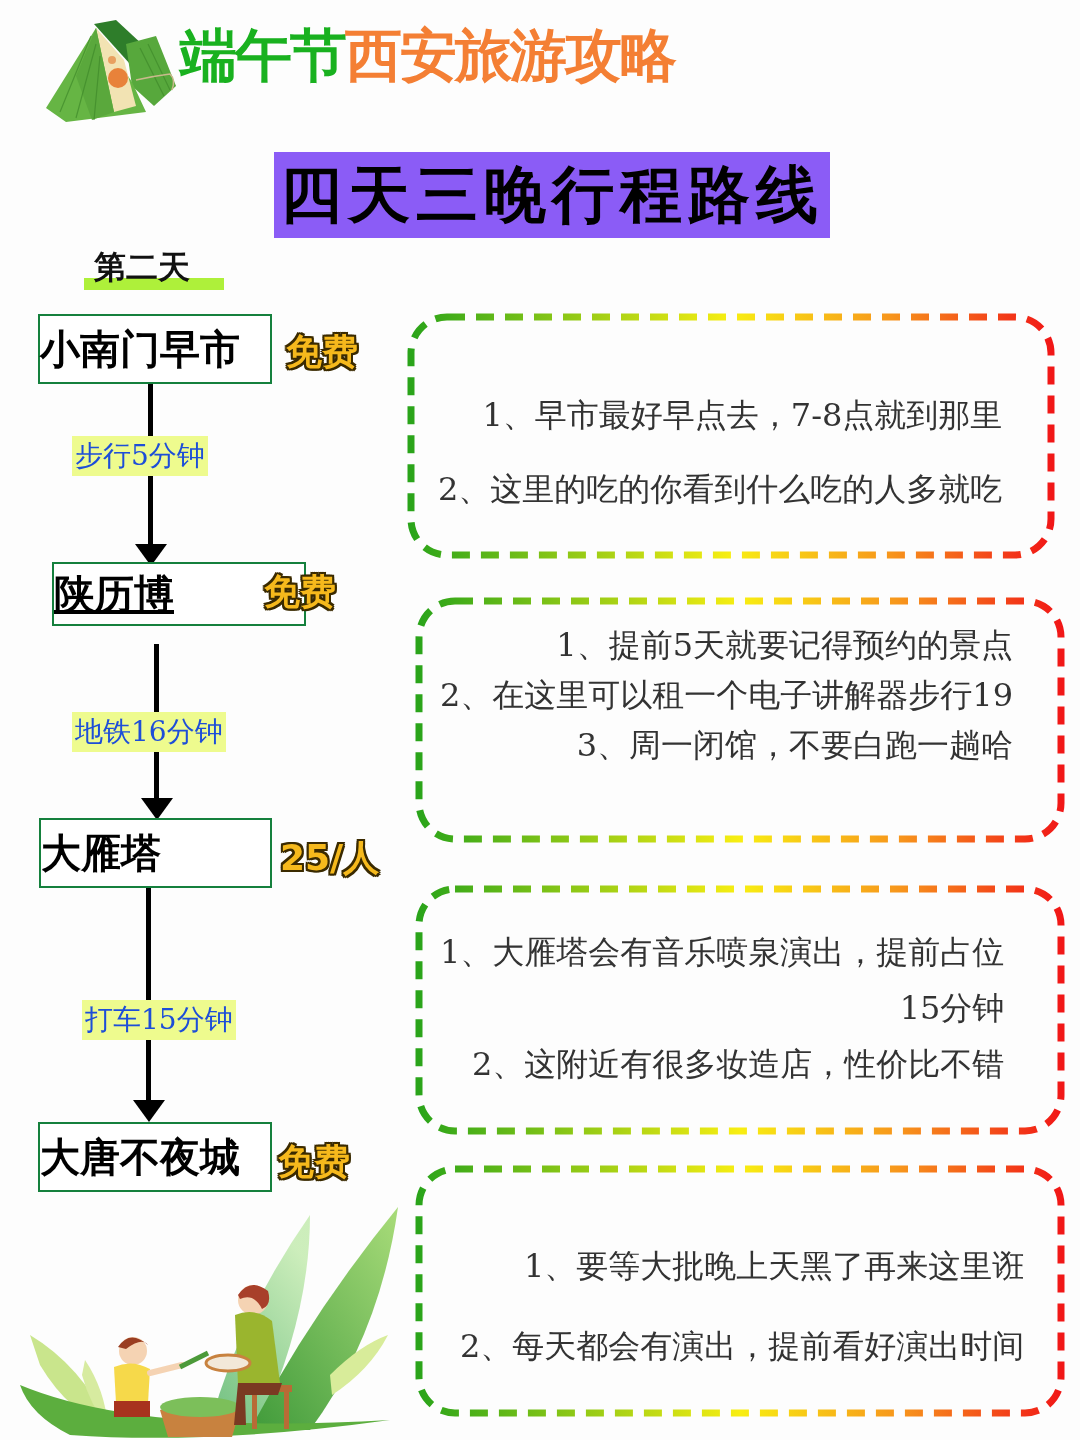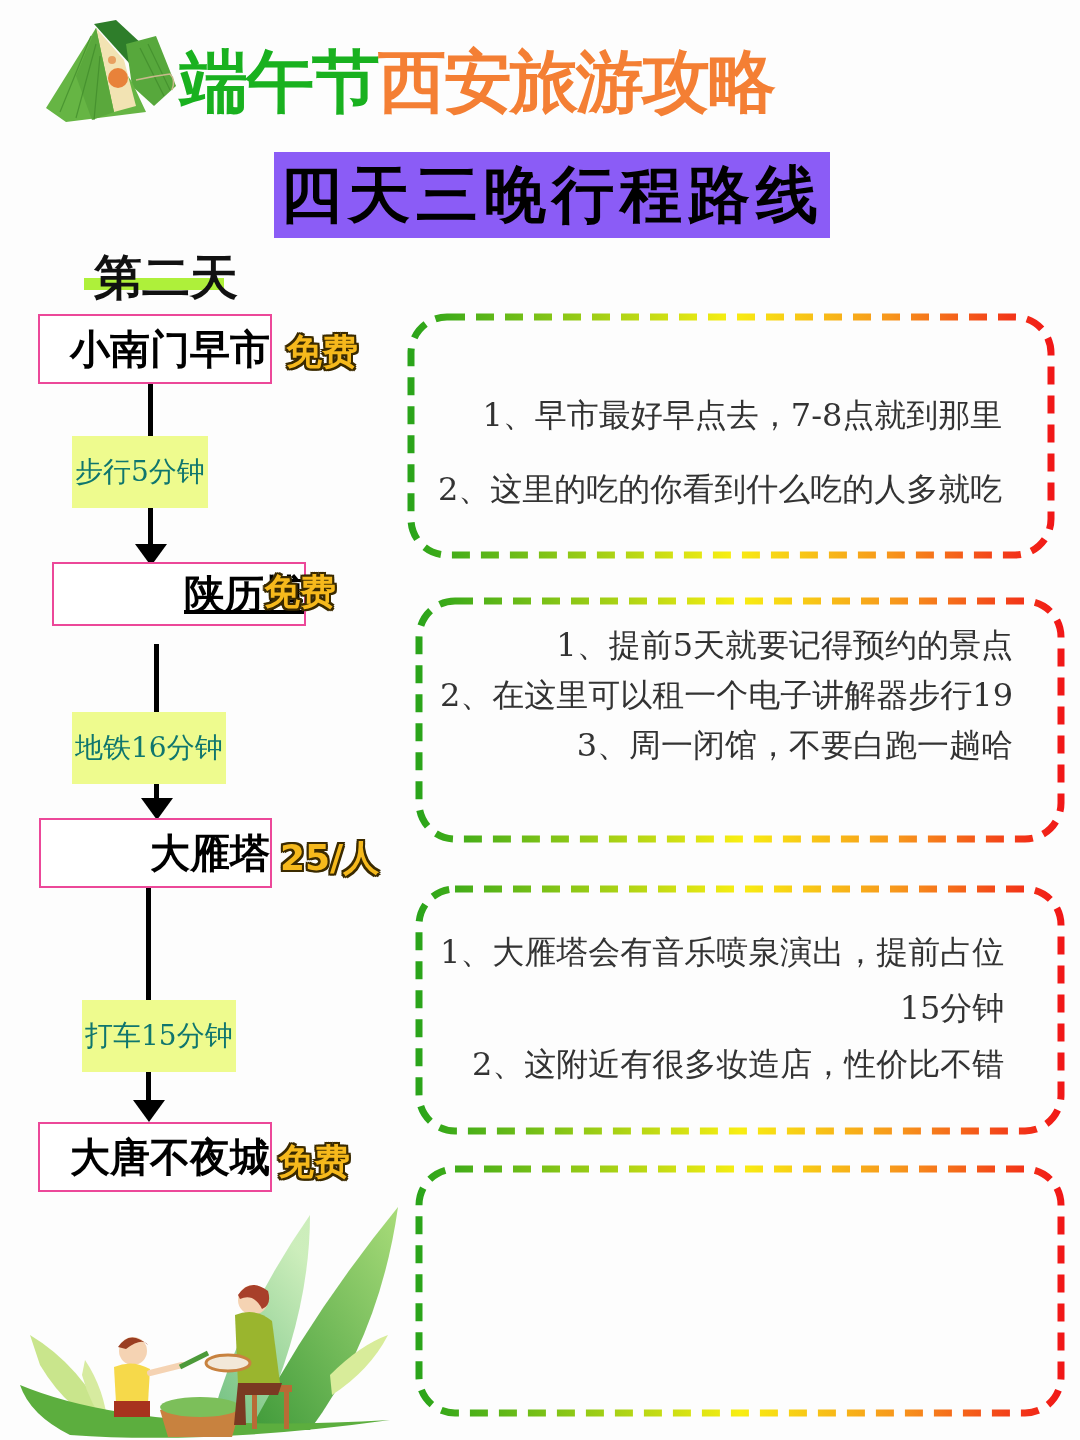--- a/index.html
+++ b/index.html
@@ -1,39 +1,39 @@
 <!DOCTYPE html>
 <html><head>
 <meta charset="utf-8">
 <style>
   html,body{margin:0;padding:0;background:#fdfdfd;}
   body{width:1080px;height:1440px;position:relative;overflow:hidden;
        font-family:"DejaVu Sans","Liberation Sans",sans-serif;color:#111;}
   .abs{position:absolute;}
   
   .zongzi{left:36px;top:16px;width:150px;height:110px;}
-  .title{left:180px;top:18px;height:110px;display:flex;align-items:flex-end;
-         font-family:"DejaVu Serif","Liberation Serif",serif;font-size:68px;font-weight:bold;
+  .title{left:180px;top:18px;height:110px;display:flex;align-items:flex-start;
+         font-family:"DejaVu Serif","Liberation Serif",serif;font-size:57px;font-weight:bold;
          letter-spacing:-2px;white-space:nowrap;}
   .title .g{color:#19b11f;}
   .title .o{color:#f47f34;}
   .subtitle{left:274px;top:152px;width:556px;height:86px;background:#8b5cf6;
             display:flex;align-items:center;justify-content:center;
             font-size:62px;font-weight:bold;letter-spacing:6px;color:#000;white-space:nowrap;}
-  .day{left:94px;top:246px;font-size:48px;font-weight:bold;color:#111;z-index:2;white-space:nowrap;}
+  .day{left:94px;top:246px;font-size:32px;font-weight:bold;color:#111;z-index:2;white-space:nowrap;}
   .day-bar{left:84px;top:278px;width:140px;height:12px;background:#aef03a;}
   
-  .node{border:2px solid #ec4899;background:#fff;display:flex;align-items:center;justify-content:flex-end;
+  .node{border:2px solid #15803d;background:#fff;display:flex;align-items:center;justify-content:flex-start;
         font-size:40px;font-weight:bold;color:#000;white-space:nowrap;box-sizing:border-box;}
   .badge{font-size:36px;font-weight:bold;color:#f6b91c;white-space:nowrap;
          text-shadow:-2px -2px 0 #3a2a00,2px -2px 0 #3a2a00,-2px 2px 0 #3a2a00,2px 2px 0 #3a2a00,0 2px 0 #3a2a00,2px 0 0 #3a2a00,-2px 0 0 #3a2a00,0 -2px 0 #3a2a00;}
   .vline{width:5px;background:#000;}
   .arrowhead{width:0;height:0;border-left:16px solid transparent;border-right:16px solid transparent;border-top:22px solid #000;}
   .transit{background:#eefb8e;font-family:"DejaVu Serif","Liberation Serif",serif;
-           font-size:28px;color:#0f766e;padding:16px 3px;white-space:nowrap;line-height:40px;}
+           font-size:28px;color:#1d4ed8;padding:0 3px;white-space:nowrap;line-height:40px;}
   
   .panel{position:absolute;}
   .panel svg{position:absolute;left:0;top:0;overflow:visible;}
   .panel .txt{position:absolute;font-family:"DejaVu Serif","Liberation Serif",serif;
               font-size:32px;color:#333;line-height:50px;text-align:right;}
   .panel .txt div{white-space:nowrap;}
   .illus{left:10px;top:1195px;width:400px;height:245px;}
 </style>
 </head>
 <body>
@@ -134,20 +134,24 @@
     <div>1、大雁塔会有音乐喷泉演出，提前占位</div>
     <div>15分钟</div>
     <div>2、这附近有很多妆造店，性价比不错</div>
   </div>
 </div>
 
 <div class="panel" style="left:416px;top:1166px;width:648px;height:250px;">
   <svg width="648" height="250">
       <rect x="3" y="3" width="642" height="244" rx="36" fill="none" stroke="url(#dashGrad)" stroke-width="7" stroke-dasharray="18 11"></rect>
     </svg>
+  <div class="txt" style="left:44px;top:60px;line-height:80px;">
+    <div>1、要等大批晚上天黑了再来这里诳</div>
+    <div>2、每天都会有演出，提前看好演出时间</div>
+  </div>
 </div>
 
 <div class="abs illus">
   <svg width="400" height="245" viewBox="0 0 400 245">
     <defs>
       <linearGradient id="leafA" x1="0" y1="1" x2="1" y2="0">
         <stop offset="0" stop-color="#3f9a3a"></stop>
           <stop offset="1" stop-color="#a9dc7a"></stop>
       </linearGradient>
       <linearGradient id="leafB" x1="0" y1="1" x2="0.6" y2="0">

